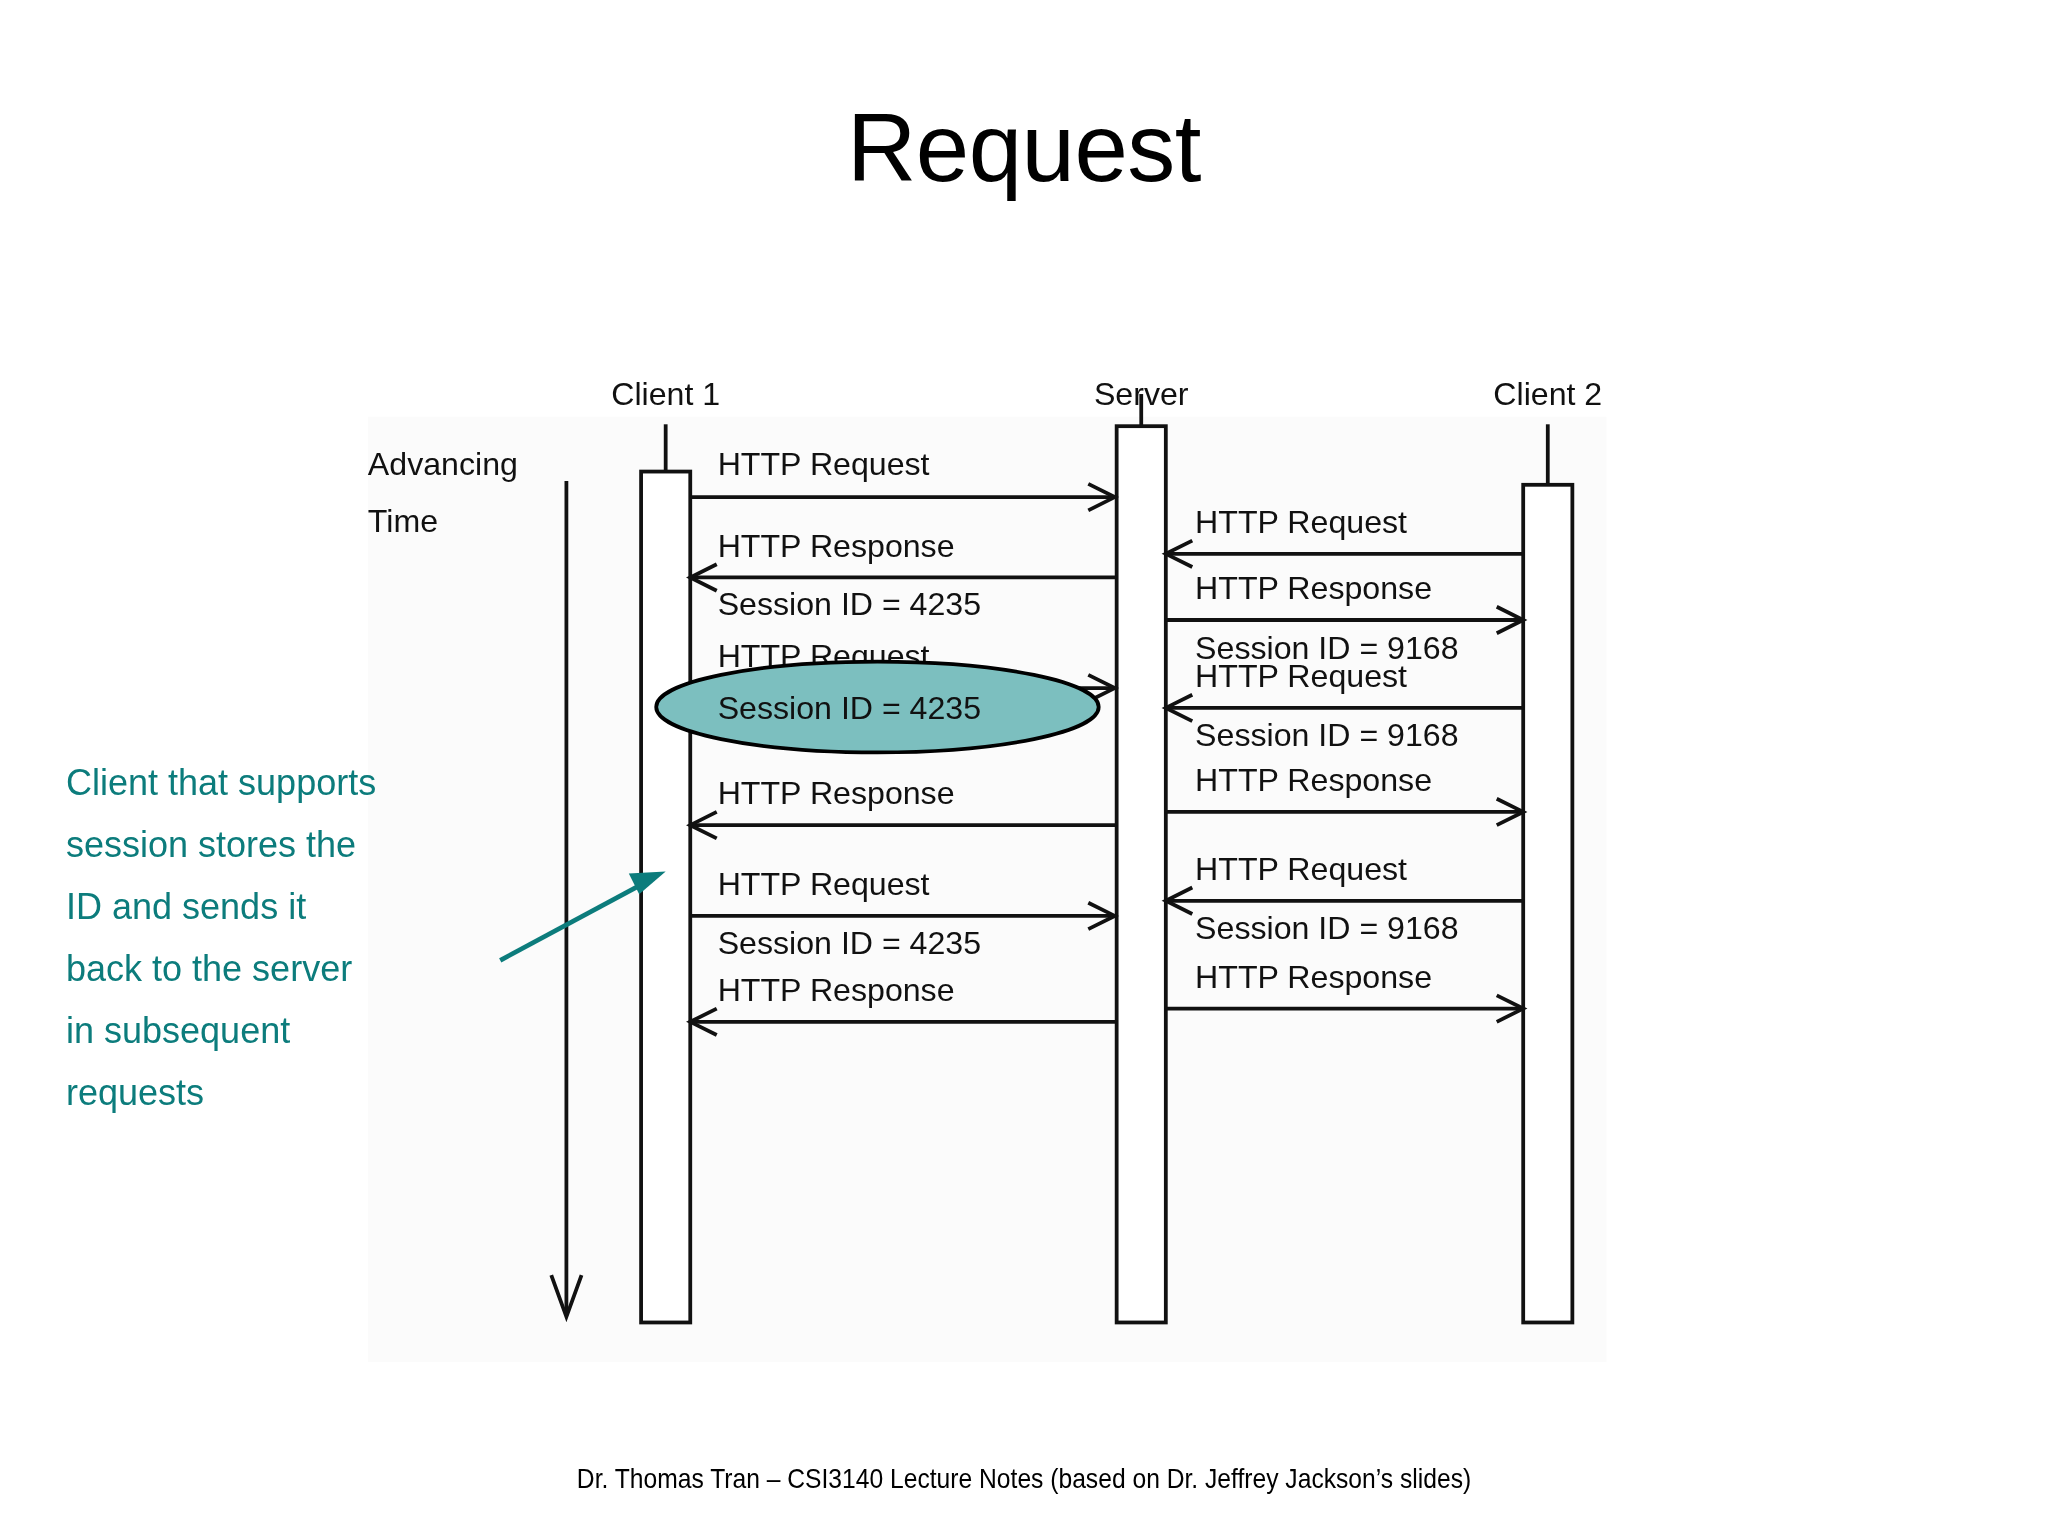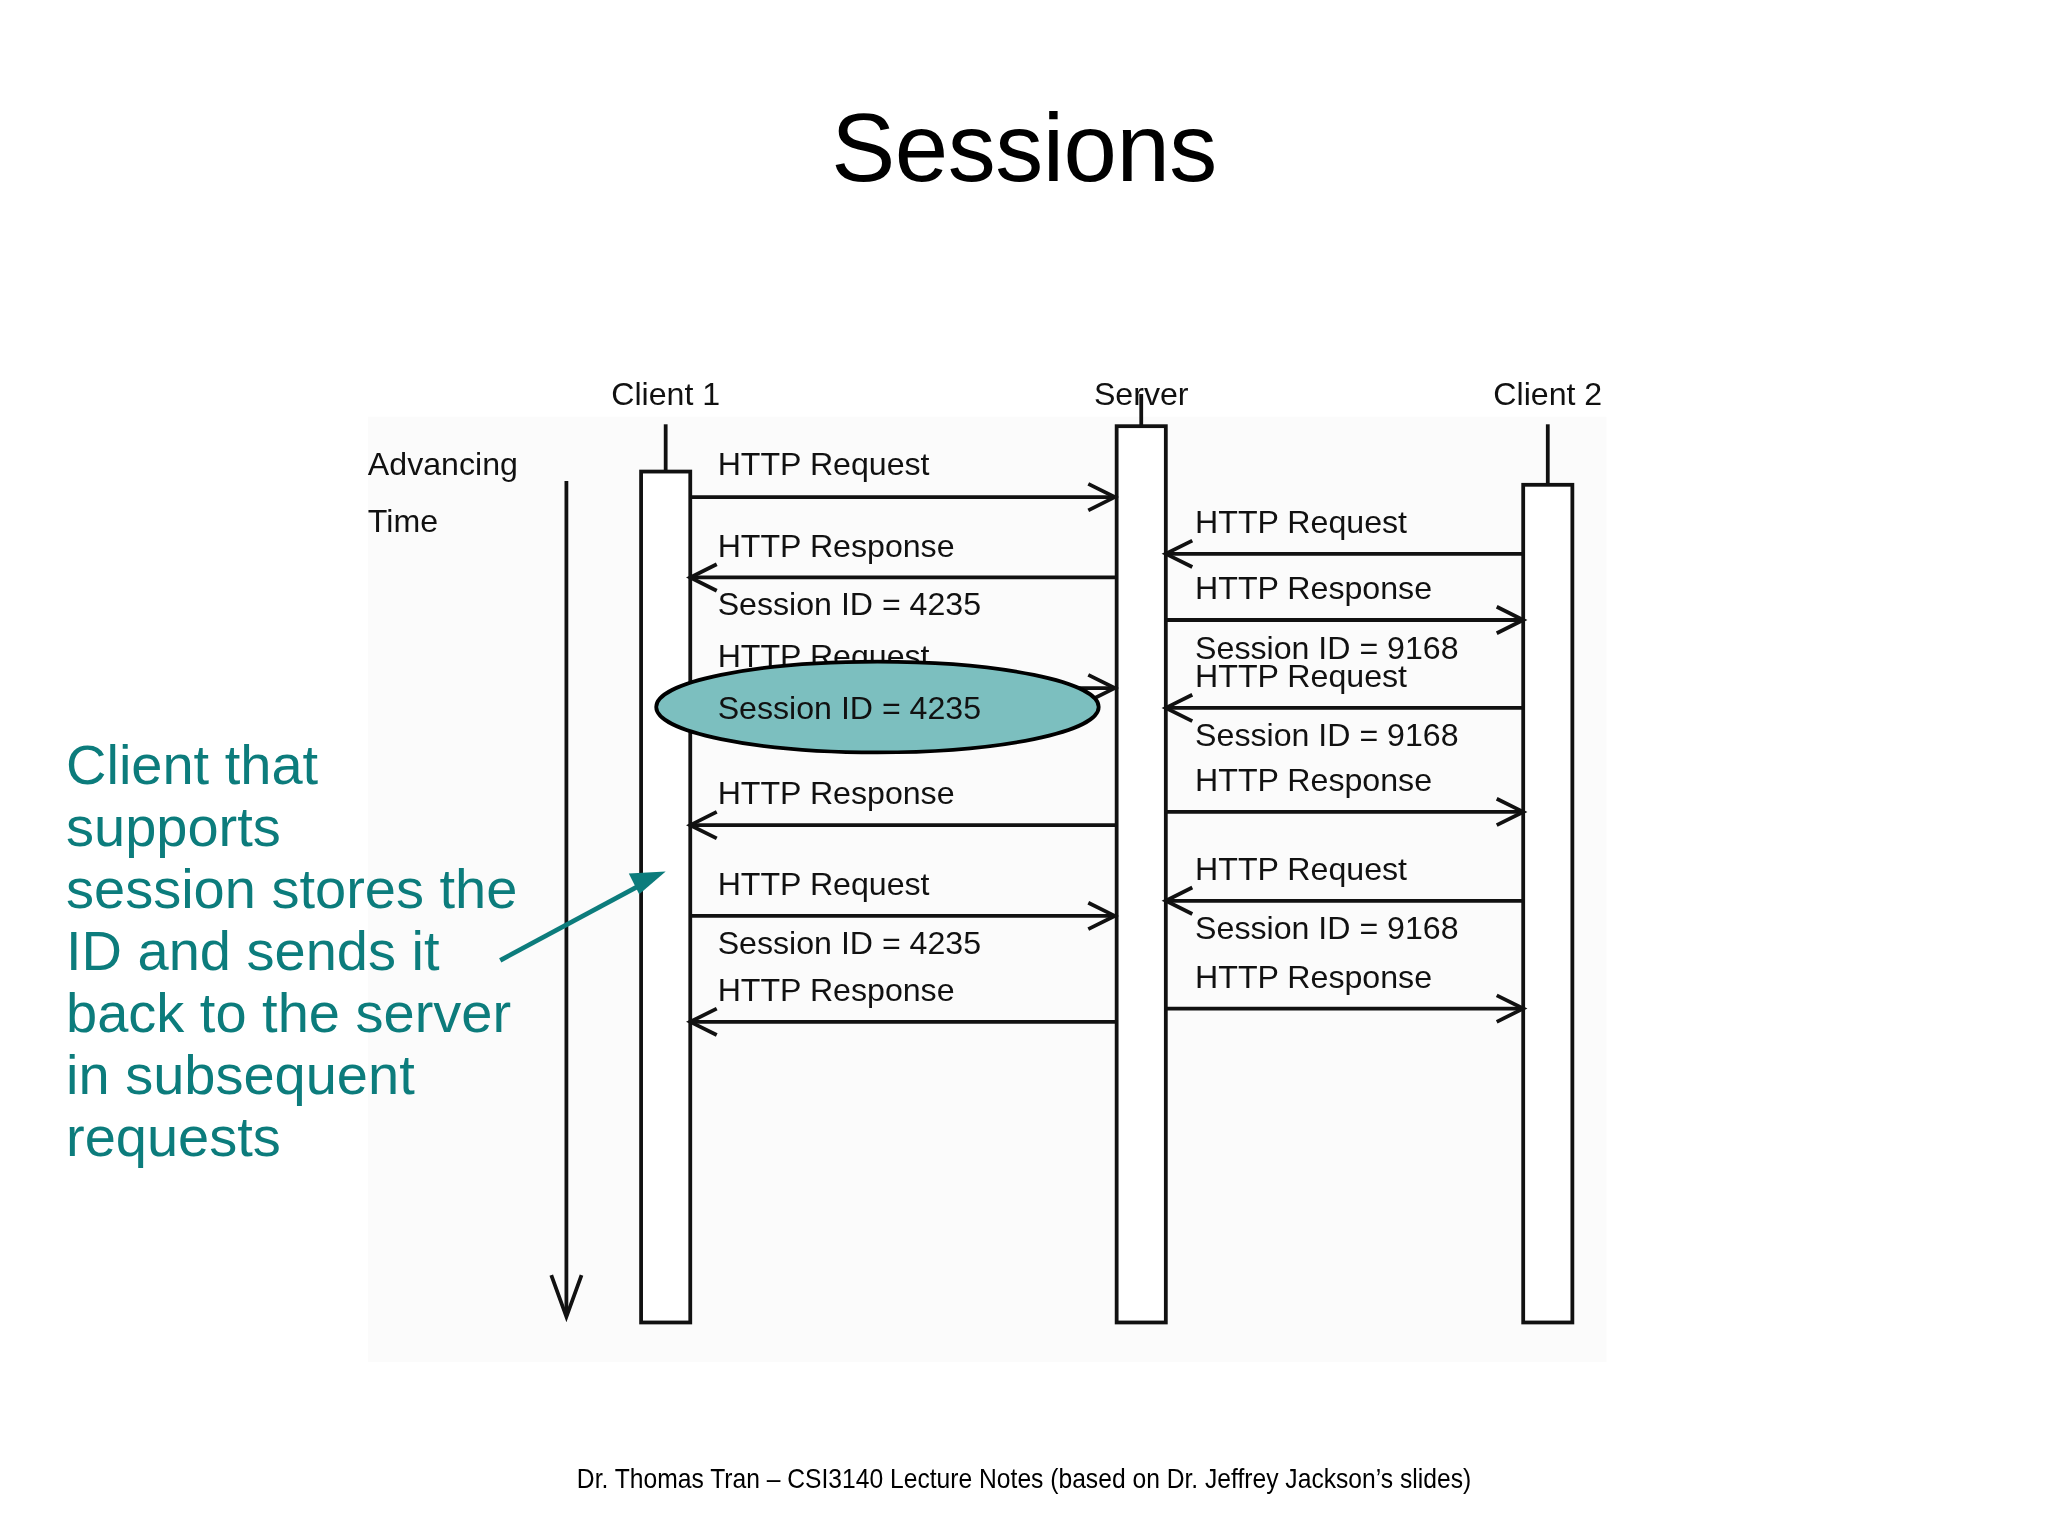--- a/index.html
+++ b/index.html
@@ -41,23 +41,23 @@
     left: 0;
     top: 0;
     width: 2048px;
     height: 1040px;
     display: block;
   }
 
   #annotation-text {
     position: absolute;
     left: 66px;
-    top: 734px;
+    top: 752px;
     width: 460px;
-    font-size: 56px;
+    font-size: 36px;
     line-height: 62px;
     color: #0C7C7C;
     white-space: pre-line;
   }
 
   #slide-footer {
     position: absolute;
     left: 0;
     top: 1463px;
     width: 2048px;
@@ -68,21 +68,21 @@
     transform: scaleX(0.88);
   }
 
   .diag-label   { font-family: "Liberation Sans", sans-serif; font-size: 34px; fill: #111111; }
   .actor-label  { font-family: "Liberation Sans", sans-serif; font-size: 34px; fill: #111111; }
   .time-label   { font-family: "Liberation Sans", sans-serif; font-size: 34px; fill: #111111; }
 </style>
 </head>
 <body>
 
-<div id="slide-title">Sessions</div>
+<div id="slide-title">Request</div>
 
 <div id="diagram-wrap">
 
   <svg id="seq-svg" viewBox="0 -60 2048 1100" xmlns="http://www.w3.org/2000/svg">
 
     <rect x="330" y="0" width="1310" height="1000" fill="#FBFBFB"></rect>
 
     <g>
       <line x1="540" y1="68" x2="540" y2="950" stroke="#111111" stroke-width="4"></line>
       <polyline points="524,908 540,952 556,908" fill="none" stroke="#111111" stroke-width="4"></polyline>

